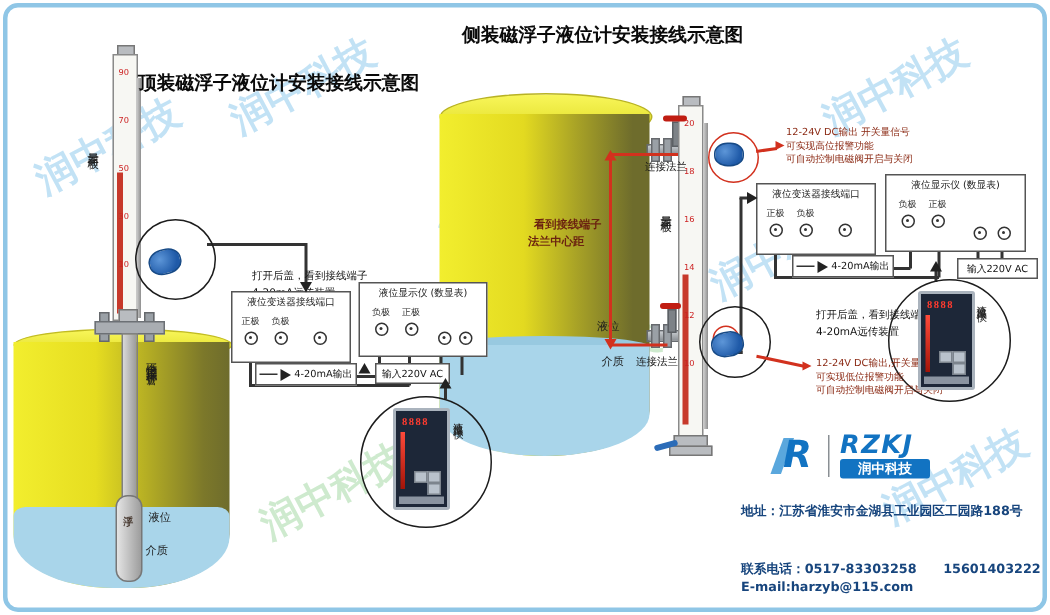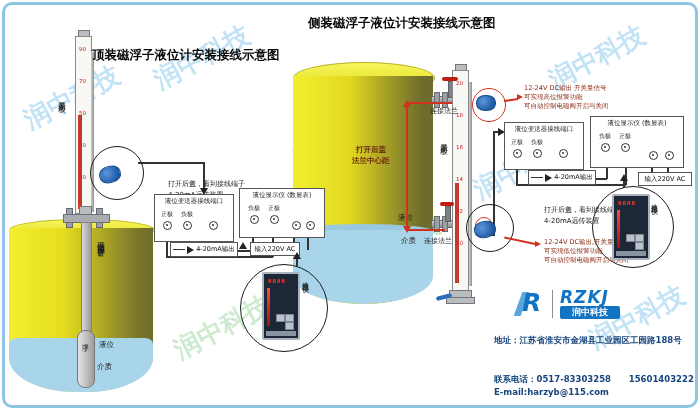--- a/index.html
+++ b/index.html
@@ -168,21 +168,21 @@
   <div class="abs title" style="left:308px;top:15px;">侧装磁浮子液位计安装接线示意图</div>
 
   <div class="abs" style="left:293px;top:62px;width:140px;height:30px;border-radius:50%;z-index:2;
        background:linear-gradient(#f8f65a,#ddd81e);border:1px solid #b8b224;"></div>
   <div class="abs" style="left:293px;top:76px;width:140px;height:228px;z-index:2;
        background:linear-gradient(90deg,#f2ee2e 0%,#e3da20 40%,#a9a326 65%,#6e6c2c 92%);
        border-radius:0 0 50% 50% / 0 0 30px 30px;"></div>
   <div class="abs" style="left:293px;top:224px;width:140px;height:14px;border-radius:50%;z-index:3;background:#98c9e0;"></div>
   <div class="abs" style="left:293px;top:230px;width:140px;height:74px;z-index:3;background:#a9d5ea;
        border-radius:0 0 50% 50% / 0 0 28px 28px;"></div>
-  <div class="abs small" style="left:356px;top:145px;color:#6b2210;z-index:4;font-weight:bold;">打开后盖</div>
+  <div class="abs small" style="left:356px;top:145px;color:#6b2210;z-index:4;font-weight:bold;">看到接线端子</div>
   <div class="abs small" style="left:352px;top:156px;color:#6b2210;z-index:4;font-weight:bold;">法兰中心距</div>
   <div class="abs small tanklabel" style="left:398px;top:213px;z-index:4;">液位</div>
   <div class="abs small tanklabel" style="left:401px;top:236px;z-index:4;">介质</div>
 
   <div class="redline" style="left:406px;top:106px;width:2px;height:122px;"></div>
   <div class="tri tri-up-red" style="left:403px;top:100px;"></div>
   <div class="tri tri-down-red" style="left:403px;top:226px;"></div>
   <div class="redline" style="left:407px;top:102px;width:45px;height:2px;"></div>
   <div class="redline" style="left:407px;top:229px;width:38px;height:2px;"></div>
 

